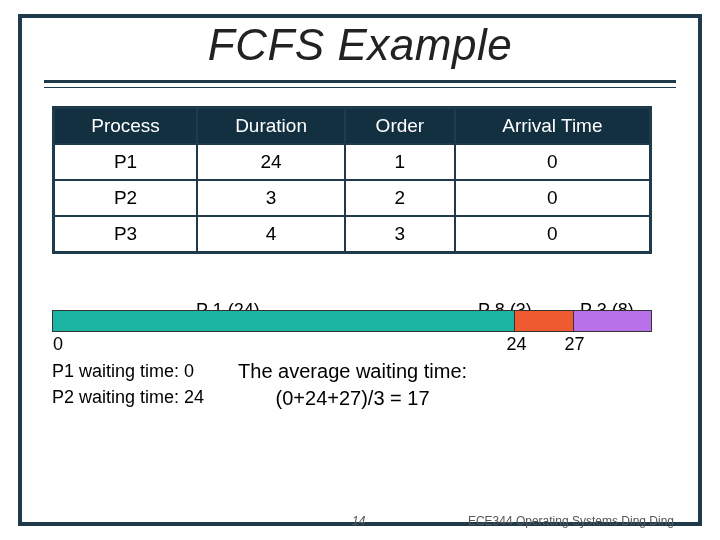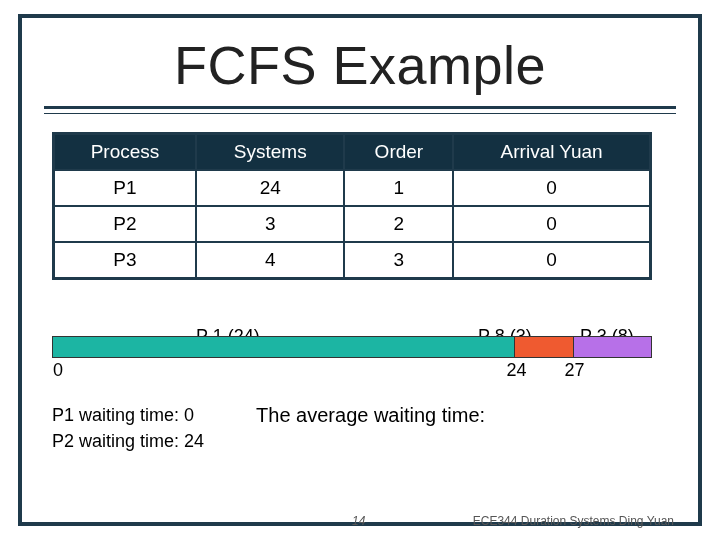--- a/index.html
+++ b/index.html
@@ -10,25 +10,26 @@
     position: relative;
   }
   .outer-frame {
     position: absolute;
     left: 18px; top: 14px;
     width: 684px; height: 512px;
     border: 4px solid #1f3a4b;
     background: #fff;
   }
   .title {
-    font-size: 54px;
+    font-size: 44px;
     text-align: center;
-    margin-top: 16px;
+    margin-top: 2px;
     color: #222;
     letter-spacing: 0.5px;
+    font-style: italic;
   }
   .rule {
     margin: 10px 22px 0 22px;
     border: 0;
     border-top: 3px solid #1f3a4b;
   }
   .rule2 {
     margin: 4px 22px 0 22px;
     border: 0;
     border-top: 1px solid #1f3a4b;
@@ -76,23 +77,22 @@
   .gantt-ticks {
     position: relative;
     height: 24px;
     font-size: 18px;
     margin-top: 2px;
   }
   .tick { position: absolute; top: 0; transform: translateX(-50%); }
   .lbl { position: absolute; top: 16px; }
   
   .waits {
-    margin-top: 18px;
     display: flex;
-    gap: 42px;
+    gap: 24px;
     align-items: flex-start;
   }
   .wait-list { font-size: 18px; line-height: 1.45; }
   .avg-block { font-size: 20px; line-height: 1.35; margin-left: 10px; }
   
   .footer {
     position: absolute;
     bottom: 8px; left: 0; right: 0;
     font-size: 12px;
     color: #555;
@@ -108,23 +108,23 @@
   <div class="title">FCFS Example</div>
   <hr class="rule">
   <hr class="rule2">
 
   <div class="content">
 
     <table class="ptable">
       <thead>
         <tr>
           <th>Process</th>
-          <th>Systems</th>
+          <th>Duration</th>
           <th>Order</th>
-          <th>Arrival Yuan</th>
+          <th>Arrival Time</th>
         </tr>
       </thead>
       <tbody>
         <tr>
           <td>P1</td>
           <td>24</td>
           <td>1</td>
           <td>0</td>
         </tr>
         <tr>
@@ -160,23 +160,24 @@
       </div>
     </div>
 
     <div class="waits">
       <div class="wait-list">
         <div>P1 waiting time: 0</div>
         <div>P2 waiting time: 24</div>
       </div>
       <div class="avg-block">
         <div>The average waiting time:</div>
+        <div style="text-align:center;">(0+24+27)/3 = 17</div>
       </div>
     </div>
 
   </div>
 
   <div class="footer">
     <span class="footer-num">14</span>
-    <span class="footer-txt">ECE344 Duration Systems Ding Yuan</span>
+    <span class="footer-txt">ECE344 Operating Systems Ding Ding</span>
   </div>
 
 </div>
 
 </body></html>

